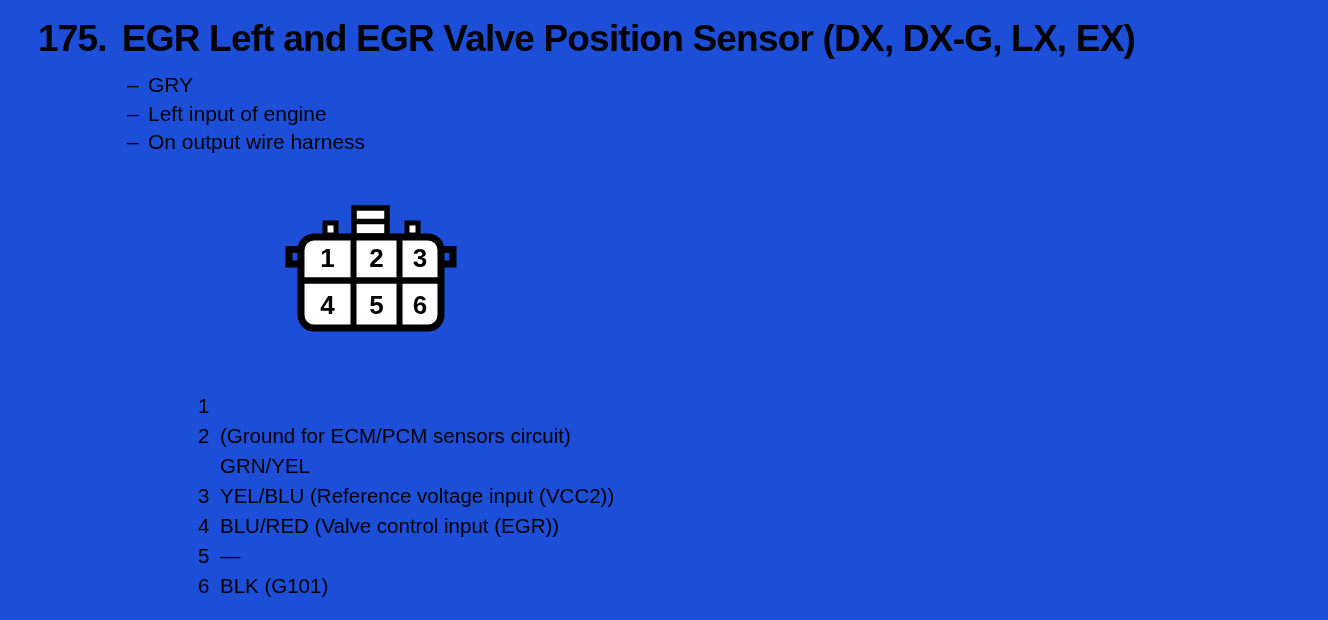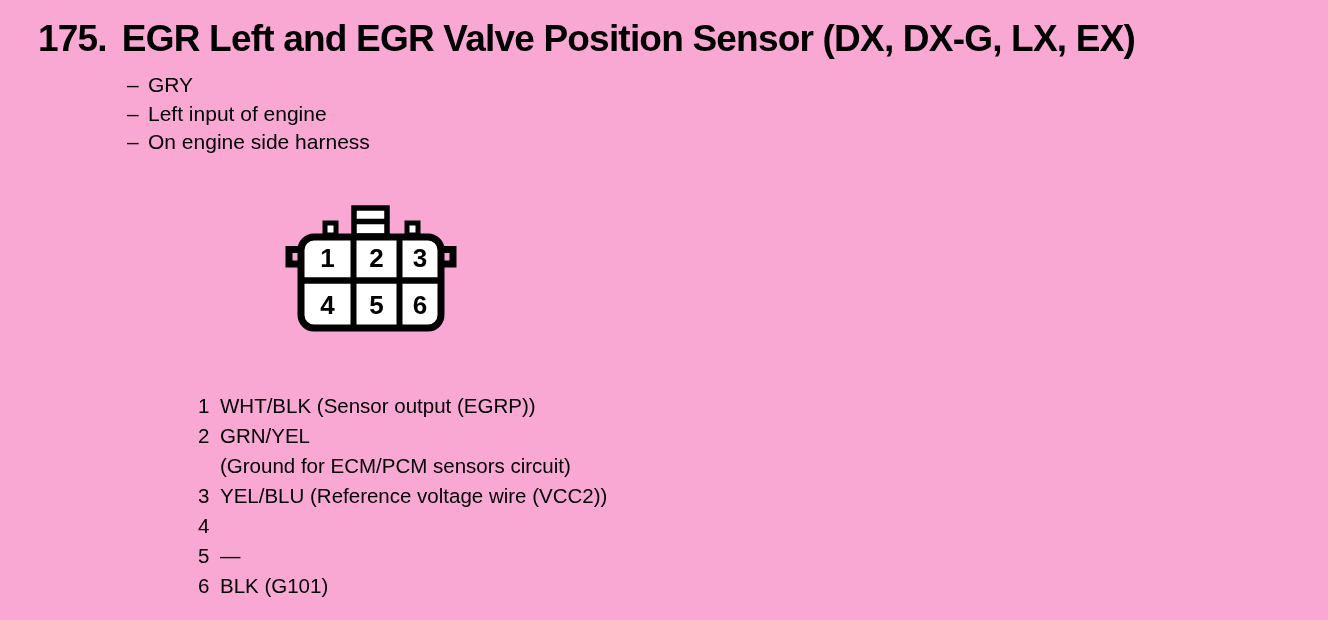--- a/index.html
+++ b/index.html
@@ -4,21 +4,21 @@
 <style>
   html, body {
     margin: 0;
     padding: 0;
     background: #ffffff;
   }
   .page {
     position: relative;
     width: 1328px;
     height: 620px;
-    background: #f9a8d4;
+    background: #1d4ed8;
     color: #000000;
     font-family: "Liberation Sans", sans-serif;
     overflow: hidden;
   }
   
   .title-row {
     position: absolute;
     left: 38px;
     top: 18px;
     display: flex;
@@ -93,21 +93,21 @@
     <div class="note-line">
       <span class="note-dash">–</span>
       <span>GRY</span>
     </div>
     <div class="note-line">
       <span class="note-dash">–</span>
       <span>Left input of engine</span>
     </div>
     <div class="note-line">
       <span class="note-dash">–</span>
-      <span>On engine side harness</span>
+      <span>On output wire harness</span>
     </div>
   </div>
 
   <div class="connector-wrap">
     <svg width="190" height="136" viewBox="0 0 190 136">
 
       <rect x="76" y="8" width="33" height="28" fill="#ffffff" stroke="#000000" stroke-width="5.5"></rect>
       <line x1="74" y1="21.5" x2="111" y2="21.5" stroke="#000000" stroke-width="5.5"></line>
 
       <rect x="47" y="23" width="11" height="12" fill="#ffffff" stroke="#000000" stroke-width="5"></rect>
@@ -127,35 +127,35 @@
       <text x="142" y="67" text-anchor="middle" class="pin-cell-num">3</text>
       <text x="49.5" y="114" text-anchor="middle" class="pin-cell-num">4</text>
       <text x="98.5" y="114" text-anchor="middle" class="pin-cell-num">5</text>
       <text x="142" y="114" text-anchor="middle" class="pin-cell-num">6</text>
     </svg>
   </div>
 
   <div class="pin-list">
     <div class="pin-row">
       <span class="pin-num">1</span>
-      <span class="pin-desc">WHT/BLK (Sensor output (EGRP))</span>
     </div>
     <div class="pin-row">
       <span class="pin-num">2</span>
       <span class="pin-desc">
+        <div>(Ground for ECM/PCM sensors circuit)</div>
         <div>GRN/YEL</div>
-        <div>(Ground for ECM/PCM sensors circuit)</div>
       </span>
     </div>
     <div class="pin-row">
       <span class="pin-num">3</span>
-      <span class="pin-desc">YEL/BLU (Reference voltage wire (VCC2))</span>
+      <span class="pin-desc">YEL/BLU (Reference voltage input (VCC2))</span>
     </div>
     <div class="pin-row">
       <span class="pin-num">4</span>
+      <span class="pin-desc">BLU/RED (Valve control input (EGR))</span>
     </div>
     <div class="pin-row">
       <span class="pin-num">5</span>
       <span class="pin-desc">—</span>
     </div>
     <div class="pin-row">
       <span class="pin-num">6</span>
       <span class="pin-desc">BLK (G101)</span>
     </div>
   </div>

